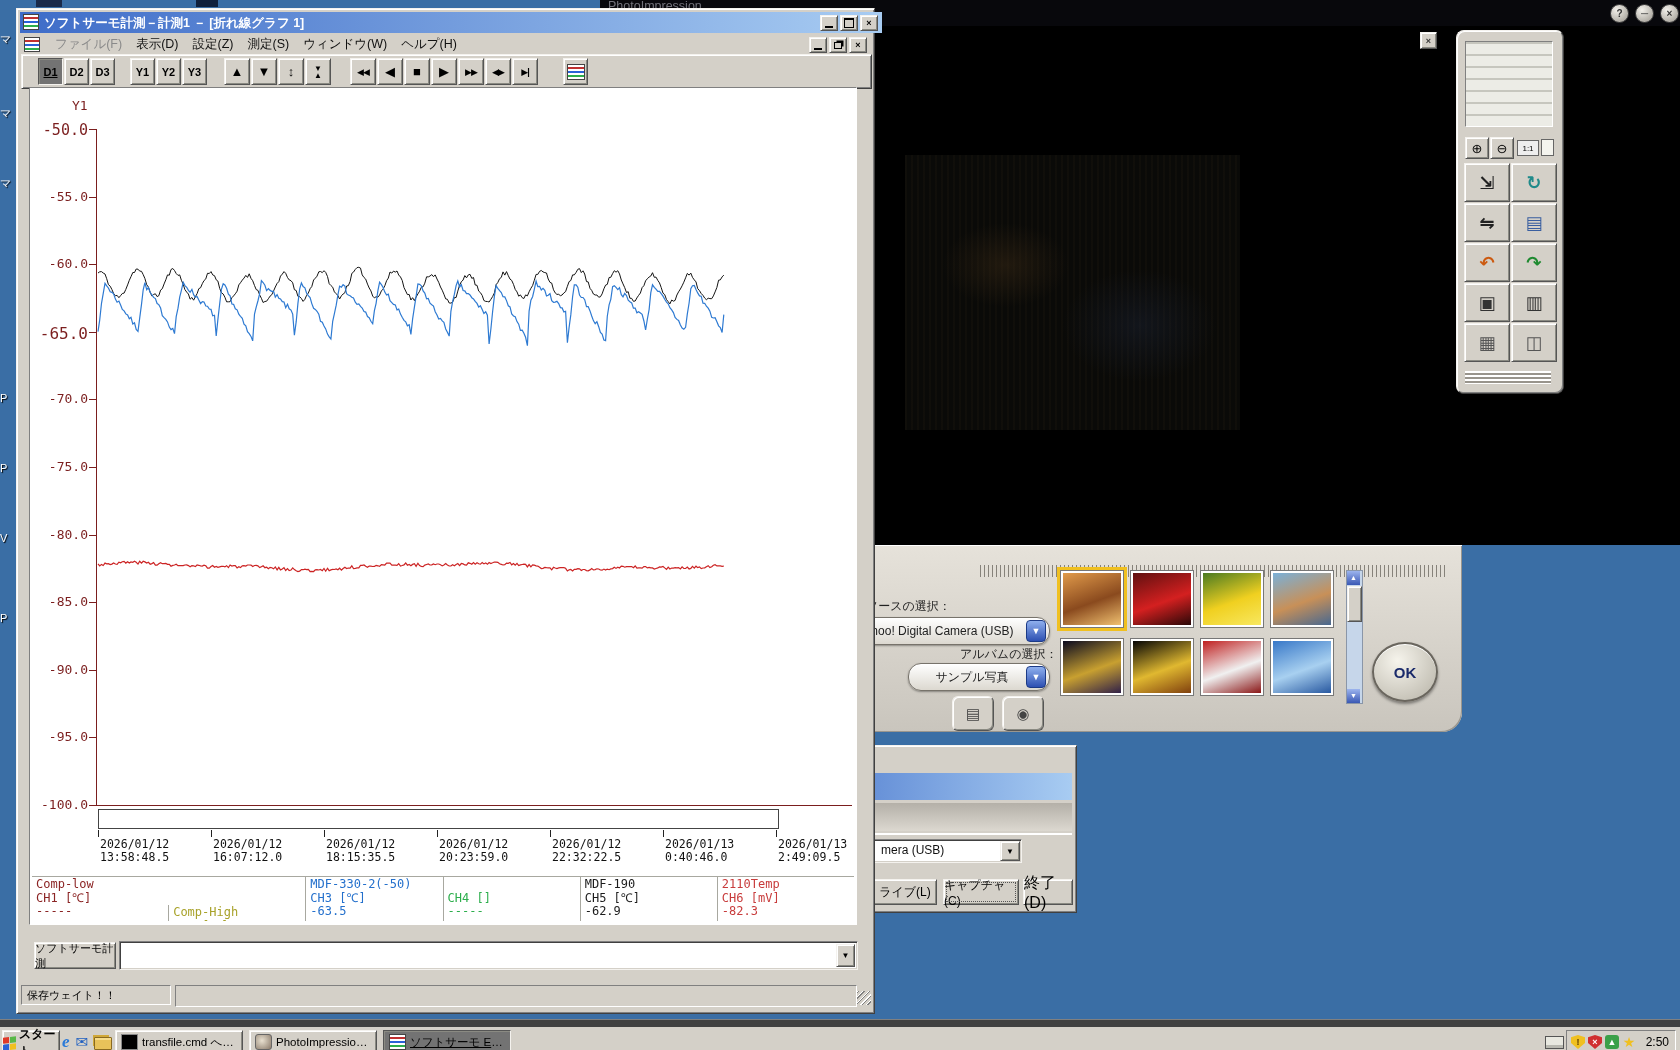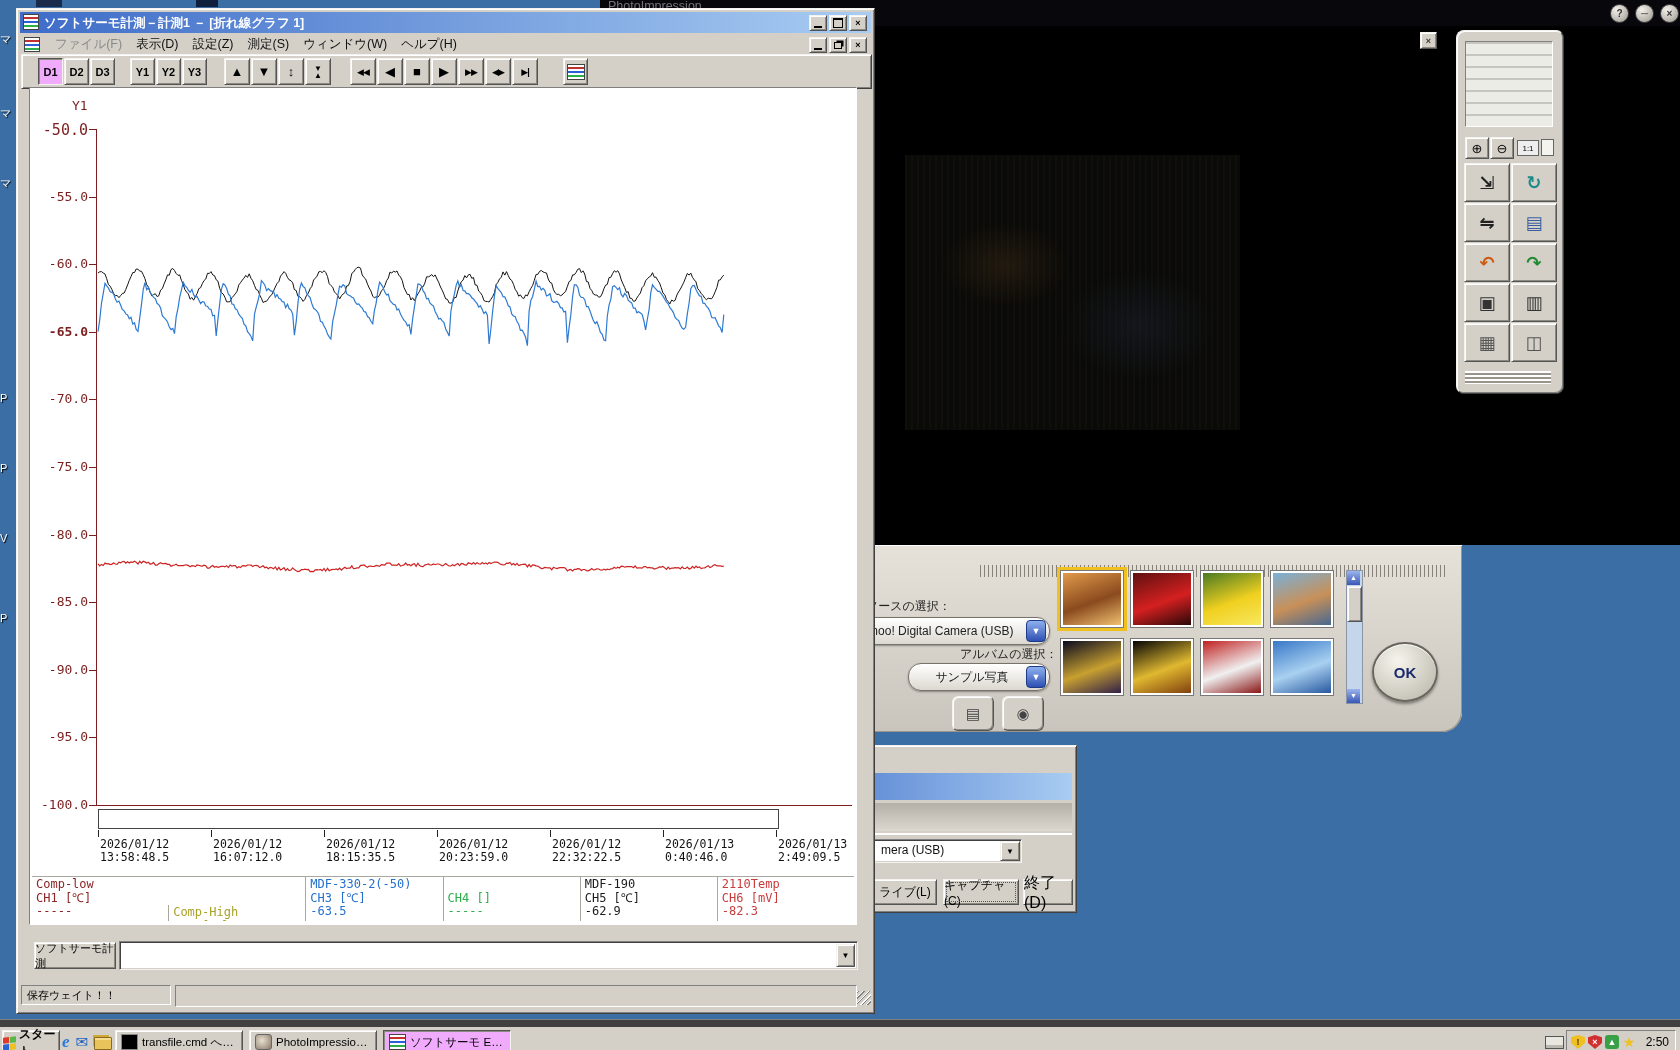--- a/index.html
+++ b/index.html
@@ -4,21 +4,21 @@
 <style>
   html,body{margin:0;padding:0;width:1680px;height:1050px;overflow:hidden;
     font-family:"Liberation Sans","DejaVu Sans",sans-serif;}
   .a{position:absolute;}
   #screen{position:relative;width:1680px;height:1050px;background:#3A6EA5;overflow:hidden;}
   
   .raised{background:#d4d0c8;border:1px solid;border-color:#f4f2ee #404040 #404040 #f4f2ee;
     box-shadow:inset 1px 1px #fff, inset -1px -1px #808080;}
   .btn3d{background:#d4d0c8;border:1px solid;border-color:#f4f2ee #555 #555 #f4f2ee;
     box-shadow:inset 1px 1px #fff, inset -1px -1px #8a8a82;display:flex;align-items:center;justify-content:center;}
-  .pressed{border-color:#555 #f4f2ee #f4f2ee #555;box-shadow:inset 1px 1px #8a8a82;background:#f0abfc;}
+  .pressed{border-color:#555 #f4f2ee #f4f2ee #555;box-shadow:inset 1px 1px #8a8a82;background:#737373;text-decoration:underline;}
   .field{background:#fff;border:1px solid;border-color:#808080 #f4f2ee #f4f2ee #808080;
     box-shadow:inset 1px 1px #404040, inset -1px -1px #d4d0c8;}
   .sunkencell{border:1px solid;border-color:#808080 #fff #fff #808080;}
   .winbody{background:#d4d0c8;border:1px solid;border-color:#f4f2ee #404040 #404040 #f4f2ee;
     box-shadow:inset 1px 1px #fff, inset -1px -1px #808080;}
   .titlebar{background:linear-gradient(90deg,#3e6cc8,#a8ccf2);color:#fff;font-weight:bold;font-size:12.5px;
     display:flex;align-items:center;}
   .capbtn{width:16px;height:14px;font-size:9px;font-weight:bold;color:#000;}
   .mono{font-family:"DejaVu Sans Mono","Liberation Mono",monospace;}
   .menuitem{padding:2px 7px;font-size:12.5px;color:#111;}
@@ -191,21 +191,21 @@
     <div class="field a" style="left:12px;top:93px;width:262px;height:22px;">
       <span class="a" style="left:122px;top:3px;font-size:12px;color:#111;">mera (USB)</span>
       <div class="btn3d a" style="right:1px;top:1px;width:18px;height:18px;font-size:8px;">▼</div>
     </div>
     <div class="btn3d a" style="left:127px;top:133px;width:62px;height:24px;font-size:12px;">ライブ(L)</div>
     <div class="btn3d a" style="left:197px;top:133px;width:74px;height:24px;font-size:12px;outline:1px dotted #555;outline-offset:-4px;">キャプチャ(C)</div>
     <div class="btn3d a" style="left:277px;top:133px;width:48px;height:24px;font-size:16px;">終了(D)</div>
   </div>
 
   <div class="a winbody" style="left:16px;top:8px;width:857px;height:1004px;">
-    <div class="titlebar a" style="left:3px;top:3px;width:851px;height:21px;">
+    <div class="titlebar a" style="left:3px;top:3px;width:851px;height:21px;padding-left:11px;">
       <span class="a" style="left:3px;top:2px;width:16px;height:16px;">
         <span class="graphicon" style="display:block;width:14px;height:14px;"></span>
       </span>
       <span class="a" style="left:24px;top:3px;">ソフトサーモ計測－計測1 － [折れ線グラフ 1]</span>
       <span class="a" style="right:4px;top:3px;display:flex;gap:2px;">
         <span class="btn3d capbtn">
             <span style="width:8px;height:2px;background:#000;margin-top:7px;"></span>
           </span>
         <span class="btn3d capbtn">
             <span style="width:8px;height:7px;border:1px solid #000;border-top-width:2px;"></span>
@@ -270,21 +270,21 @@
           <polyline points="68.0,243.7 69.7,232.1 71.5,215.3 73.2,205.6 75.0,195.3 76.7,197.8 78.4,200.0 80.2,203.8 81.9,204.4 83.6,205.8 85.4,211.1 87.1,214.2 88.9,213.1 90.6,217.1 92.3,221.5 94.1,222.9 95.8,225.9 97.6,226.9 99.3,230.8 101.0,229.3 102.8,236.1 104.5,234.8 106.2,241.4 108.0,243.3 109.7,230.2 111.5,216.4 113.2,201.8 114.9,194.6 116.7,201.6 118.4,199.5 120.2,204.5 121.9,206.9 123.6,209.4 125.4,210.6 127.1,215.5 128.8,216.6 130.6,220.0 132.3,227.6 134.1,229.6 135.8,231.4 137.5,233.9 139.3,239.1 141.0,241.6 142.8,240.4 144.5,245.6 146.2,228.7 148.0,220.2 149.7,209.1 151.4,202.3 153.2,194.2 154.9,197.6 156.7,199.3 158.4,202.4 160.1,204.2 161.9,201.4 163.6,206.7 165.3,209.3 167.1,208.5 168.8,212.1 170.6,215.6 172.3,213.6 174.0,214.0 175.8,218.0 177.5,218.2 179.3,221.0 181.0,221.3 182.7,227.8 184.5,227.2 186.2,248.0 187.9,231.4 189.7,215.7 191.4,201.3 193.2,195.8 194.9,197.0 196.6,200.3 198.4,206.1 200.1,207.9 201.9,216.0 203.6,216.3 205.3,220.8 207.1,221.8 208.8,226.2 210.5,228.3 212.3,230.3 214.0,236.1 215.8,237.9 217.5,243.6 219.2,245.6 221.0,248.4 222.7,252.9 224.5,226.0 226.2,219.1 227.9,213.0 229.7,205.5 231.4,192.6 233.1,194.5 234.9,197.3 236.6,202.6 238.4,200.6 240.1,202.4 241.8,203.3 243.6,203.3 245.3,209.1 247.1,206.6 248.8,210.2 250.5,210.9 252.3,213.6 254.0,214.0 255.7,219.7 257.5,216.3 259.2,220.8 261.0,222.1 262.7,226.1 264.4,247.2 266.2,233.7 267.9,215.6 269.7,200.8 271.4,194.9 273.1,198.6 274.9,199.8 276.6,205.3 278.3,207.7 280.1,209.6 281.8,215.6 283.6,220.3 285.3,221.4 287.0,223.3 288.8,226.2 290.5,233.3 292.3,234.3 294.0,238.0 295.7,240.9 297.5,246.1 299.2,248.9 300.9,251.0 302.7,233.3 304.4,225.7 306.2,217.2 307.9,206.8 309.6,198.2 311.4,199.2 313.1,196.7 314.9,198.1 316.6,205.7 318.3,207.1 320.1,207.8 321.8,209.3 323.5,210.0 325.3,214.2 327.0,216.4 328.8,215.9 330.5,218.4 332.2,220.0 334.0,223.6 335.7,224.1 337.5,228.5 339.2,229.7 340.9,233.3 342.7,235.7 344.4,222.7 346.1,215.3 347.9,202.7 349.6,194.1 351.4,196.6 353.1,199.5 354.8,204.1 356.6,207.0 358.3,206.2 360.0,212.7 361.8,214.6 363.5,216.4 365.3,216.9 367.0,221.9 368.7,221.1 370.5,226.1 372.2,229.3 374.0,232.4 375.7,233.8 377.4,237.8 379.2,236.8 380.9,246.5 382.6,231.2 384.4,219.2 386.1,208.4 387.9,195.9 389.6,196.4 391.3,197.8 393.1,202.9 394.8,205.1 396.6,210.9 398.3,210.5 400.0,215.2 401.8,216.7 403.5,218.0 405.2,223.7 407.0,227.0 408.7,231.1 410.5,230.4 412.2,232.9 413.9,234.3 415.7,241.0 417.4,244.2 419.2,248.1 420.9,223.3 422.6,213.7 424.4,206.2 426.1,197.6 427.8,193.0 429.6,199.2 431.3,196.6 433.1,202.5 434.8,202.9 436.5,205.6 438.3,205.5 440.0,207.0 441.8,209.7 443.5,210.9 445.2,213.4 447.0,215.4 448.7,219.1 450.4,217.7 452.2,221.6 453.9,225.4 455.7,223.8 457.4,227.2 459.1,255.9 460.9,240.8 462.6,223.7 464.4,208.1 466.1,197.7 467.8,200.4 469.6,202.7 471.3,204.6 473.0,208.7 474.8,208.9 476.5,212.6 478.3,217.8 480.0,218.9 481.7,226.0 483.5,228.0 485.2,228.8 487.0,233.6 488.7,236.2 490.4,242.3 492.2,242.2 493.9,245.2 495.6,249.3 497.4,257.6 499.1,223.1 500.9,212.2 502.6,208.7 504.3,201.4 506.1,193.2 507.8,198.6 509.6,198.3 511.3,201.9 513.0,200.4 514.8,202.4 516.5,208.0 518.2,207.3 520.0,205.7 521.7,212.7 523.5,214.3 525.2,214.1 526.9,213.3 528.7,215.5 530.4,219.6 532.1,219.9 533.9,223.9 535.6,223.3 537.4,254.7 539.1,239.4 540.8,226.9 542.6,208.7 544.3,196.8 546.1,196.8 547.8,199.2 549.5,207.1 551.3,209.5 553.0,209.5 554.7,211.7 556.5,218.6 558.2,218.5 560.0,222.9 561.7,228.0 563.4,232.6 565.2,235.7 566.9,233.7 568.7,238.7 570.4,244.5 572.1,246.1 573.9,252.0 575.6,252.6 577.3,228.2 579.1,216.9 580.8,211.3 582.6,198.6 584.3,197.8 586.0,199.4 587.8,201.6 589.5,199.7 591.3,206.7 593.0,208.8 594.7,205.4 596.5,207.6 598.2,212.2 599.9,213.7 601.7,214.9 603.4,220.2 605.2,220.1 606.9,224.8 608.6,223.7 610.4,225.0 612.1,226.3 613.9,233.0 615.6,242.0 617.3,231.5 619.1,221.6 620.8,204.7 622.5,196.8 624.3,199.4 626.0,201.2 627.8,203.4 629.5,203.3 631.2,205.7 633.0,208.1 634.7,211.2 636.5,214.1 638.2,215.8 639.9,219.7 641.7,221.9 643.4,224.6 645.1,229.4 646.9,231.4 648.6,232.5 650.4,237.0 652.1,240.1 653.8,241.2 655.6,239.3 657.3,226.2 659.1,215.0 660.8,200.6 662.5,197.7 664.3,197.5 666.0,201.6 667.7,204.9 669.5,207.9 671.2,208.2 673.0,215.1 674.7,215.3 676.4,218.2 678.2,220.2 679.9,223.2 681.7,229.3 683.4,230.0 685.1,229.7 686.9,233.8 688.6,237.8 690.3,239.5 692.1,244.5 693.8,226.6" fill="none" stroke="#2e7ad2" stroke-width="1.2"></polyline>
           <polyline points="68.0,475.9 69.7,478.0 71.5,476.4 73.2,477.5 75.0,475.1 76.7,475.8 78.4,475.6 80.2,476.5 81.9,476.1 83.6,475.0 85.4,476.0 87.1,476.3 88.9,474.1 90.6,474.8 92.3,473.7 94.1,473.3 95.8,475.1 97.6,473.8 99.3,475.1 101.0,473.9 102.8,474.3 104.5,473.3 106.2,474.3 108.0,476.1 109.7,473.3 111.5,475.2 113.2,473.3 114.9,473.9 116.7,475.1 118.4,474.3 120.2,476.2 121.9,475.6 123.6,474.6 125.4,477.1 127.1,477.2 128.8,475.8 130.6,474.7 132.3,475.7 134.1,475.6 135.8,475.4 137.5,476.3 139.3,476.4 141.0,478.2 142.8,477.4 144.5,477.0 146.2,476.2 148.0,477.7 149.7,477.7 151.4,477.7 153.2,477.6 154.9,477.0 156.7,476.9 158.4,477.6 160.1,478.7 161.9,477.7 163.6,477.8 165.3,478.6 167.1,477.0 168.8,477.3 170.6,477.9 172.3,478.1 174.0,477.2 175.8,477.8 177.5,480.1 179.3,480.1 181.0,478.6 182.7,477.5 184.5,479.2 186.2,478.5 187.9,479.3 189.7,478.8 191.4,478.4 193.2,478.3 194.9,478.9 196.6,477.7 198.4,479.6 200.1,477.0 201.9,478.0 203.6,477.7 205.3,477.6 207.1,479.9 208.8,478.7 210.5,479.6 212.3,477.9 214.0,477.6 215.8,478.1 217.5,477.0 219.2,477.0 221.0,477.1 222.7,478.5 224.5,477.5 226.2,477.4 227.9,477.9 229.7,479.6 231.4,478.7 233.1,477.8 234.9,479.7 236.6,479.2 238.4,480.8 240.1,479.3 241.8,479.7 243.6,480.8 245.3,478.9 247.1,481.8 248.8,479.3 250.5,481.9 252.3,481.0 254.0,479.6 255.7,482.5 257.5,480.6 259.2,482.6 261.0,482.1 262.7,479.9 264.4,481.6 266.2,482.8 267.9,483.5 269.7,483.1 271.4,481.6 273.1,481.7 274.9,481.1 276.6,481.6 278.3,481.3 280.1,483.5 281.8,483.3 283.6,483.5 285.3,481.9 287.0,481.7 288.8,482.0 290.5,481.4 292.3,482.7 294.0,480.5 295.7,483.2 297.5,480.3 299.2,482.7 300.9,481.9 302.7,481.4 304.4,481.5 306.2,480.9 307.9,481.7 309.6,480.2 311.4,482.2 313.1,480.5 314.9,479.3 316.6,480.6 318.3,480.0 320.1,480.1 321.8,477.8 323.5,480.6 325.3,480.3 327.0,479.9 328.8,479.9 330.5,477.3 332.2,477.4 334.0,477.0 335.7,478.3 337.5,479.2 339.2,478.1 340.9,478.2 342.7,478.5 344.4,478.4 346.1,477.4 347.9,477.8 349.6,478.4 351.4,476.6 353.1,476.8 354.8,477.0 356.6,475.1 358.3,475.2 360.0,475.2 361.8,477.1 363.5,477.0 365.3,477.1 367.0,477.4 368.7,475.6 370.5,478.0 372.2,477.5 374.0,476.9 375.7,475.0 377.4,477.2 379.2,476.4 380.9,477.7 382.6,476.4 384.4,475.7 386.1,478.3 387.9,475.3 389.6,477.5 391.3,478.3 393.1,478.6 394.8,477.1 396.6,476.5 398.3,475.9 400.0,477.0 401.8,476.9 403.5,476.0 405.2,476.7 407.0,476.0 408.7,476.0 410.5,476.8 412.2,477.9 413.9,476.9 415.7,475.6 417.4,477.0 419.2,478.0 420.9,478.0 422.6,476.7 424.4,477.7 426.1,476.4 427.8,475.5 429.6,477.6 431.3,475.5 433.1,475.9 434.8,476.9 436.5,477.1 438.3,474.8 440.0,475.3 441.8,476.2 443.5,474.6 445.2,476.1 447.0,474.7 448.7,475.8 450.4,476.1 452.2,474.6 453.9,475.9 455.7,474.9 457.4,476.3 459.1,474.5 460.9,475.5 462.6,474.8 464.4,474.0 466.1,474.1 467.8,474.3 469.6,475.8 471.3,476.4 473.0,477.0 474.8,476.6 476.5,475.1 478.3,475.3 480.0,474.5 481.7,476.8 483.5,475.5 485.2,477.1 487.0,475.3 488.7,477.5 490.4,476.9 492.2,476.5 493.9,476.1 495.6,476.4 497.4,478.9 499.1,476.6 500.9,478.8 502.6,476.9 504.3,477.2 506.1,477.9 507.8,478.1 509.6,479.3 511.3,480.6 513.0,480.3 514.8,479.4 516.5,479.7 518.2,479.9 520.0,479.8 521.7,481.8 523.5,479.3 525.2,480.0 526.9,480.5 528.7,479.9 530.4,479.7 532.1,479.7 533.9,479.7 535.6,480.3 537.4,483.0 539.1,481.8 540.8,481.5 542.6,482.9 544.3,481.4 546.1,481.4 547.8,480.6 549.5,480.9 551.3,482.5 553.0,481.5 554.7,481.5 556.5,482.6 558.2,482.8 560.0,481.9 561.7,480.6 563.4,481.9 565.2,481.6 566.9,480.8 568.7,481.0 570.4,482.0 572.1,482.2 573.9,481.1 575.6,482.1 577.3,481.1 579.1,481.7 580.8,480.9 582.6,480.6 584.3,479.3 586.0,480.4 587.8,479.2 589.5,480.0 591.3,478.2 593.0,478.3 594.7,479.2 596.5,478.6 598.2,478.7 599.9,478.6 601.7,478.6 603.4,479.7 605.2,478.0 606.9,480.2 608.6,479.9 610.4,479.9 612.1,480.2 613.9,478.6 615.6,478.6 617.3,479.9 619.1,479.4 620.8,479.9 622.5,479.9 624.3,481.1 626.0,480.5 627.8,479.9 629.5,478.9 631.2,479.1 633.0,478.5 634.7,479.9 636.5,481.3 638.2,479.1 639.9,481.0 641.7,480.0 643.4,480.1 645.1,479.7 646.9,479.9 648.6,479.6 650.4,480.9 652.1,478.8 653.8,480.5 655.6,480.4 657.3,479.1 659.1,481.0 660.8,480.4 662.5,478.4 664.3,480.1 666.0,478.2 667.7,479.6 669.5,478.9 671.2,480.6 673.0,480.0 674.7,479.8 676.4,478.7 678.2,477.7 679.9,479.6 681.7,478.7 683.4,477.3 685.1,476.7 686.9,477.9 688.6,477.9 690.3,477.8 692.1,478.3 693.8,478.2" fill="none" stroke="#cc2424" stroke-width="1.2"></polyline>
         </svg>
       <div id="y-labels">
           <div class="a mono" style="left: 6px; top: 33px; width: 52px; text-align: right; font-size: 15px; color: rgb(123, 30, 30);">-50.0</div>
           <div class="a" style="left: 59px; top: 41px; width: 8px; height: 1px; background: rgb(123, 30, 30);"></div>
           <div class="a mono" style="left: 6px; top: 100.6px; width: 52px; text-align: right; font-size: 13px; color: rgb(123, 30, 30);">-55.0</div>
           <div class="a" style="left: 59px; top: 108.6px; width: 8px; height: 1px; background: rgb(123, 30, 30);"></div>
           <div class="a mono" style="left: 6px; top: 168.2px; width: 52px; text-align: right; font-size: 13px; color: rgb(123, 30, 30);">-60.0</div>
           <div class="a" style="left: 59px; top: 176.2px; width: 8px; height: 1px; background: rgb(123, 30, 30);"></div>
-          <div class="a mono" style="left: 6px; top: 235.8px; width: 52px; text-align: right; font-size: 13px; color: rgb(123, 30, 30); font-weight: bold;">-65.0</div>
+          <div class="a mono" style="left: 6px; top: 235.8px; width: 52px; text-align: right; font-size: 16px; color: rgb(123, 30, 30);">-65.0</div>
           <div class="a" style="left: 59px; top: 243.8px; width: 8px; height: 1px; background: rgb(123, 30, 30);"></div>
           <div class="a mono" style="left: 6px; top: 303.4px; width: 52px; text-align: right; font-size: 13px; color: rgb(123, 30, 30);">-70.0</div>
           <div class="a" style="left: 59px; top: 311.4px; width: 8px; height: 1px; background: rgb(123, 30, 30);"></div>
           <div class="a mono" style="left: 6px; top: 371px; width: 52px; text-align: right; font-size: 13px; color: rgb(123, 30, 30);">-75.0</div>
           <div class="a" style="left: 59px; top: 379px; width: 8px; height: 1px; background: rgb(123, 30, 30);"></div>
           <div class="a mono" style="left: 6px; top: 438.6px; width: 52px; text-align: right; font-size: 13px; color: rgb(123, 30, 30);">-80.0</div>
           <div class="a" style="left: 59px; top: 446.6px; width: 8px; height: 1px; background: rgb(123, 30, 30);"></div>
           <div class="a mono" style="left: 6px; top: 506.2px; width: 52px; text-align: right; font-size: 13px; color: rgb(123, 30, 30);">-85.0</div>
           <div class="a" style="left: 59px; top: 514.2px; width: 8px; height: 1px; background: rgb(123, 30, 30);"></div>
           <div class="a mono" style="left: 6px; top: 573.8px; width: 52px; text-align: right; font-size: 13px; color: rgb(123, 30, 30);">-90.0</div>

